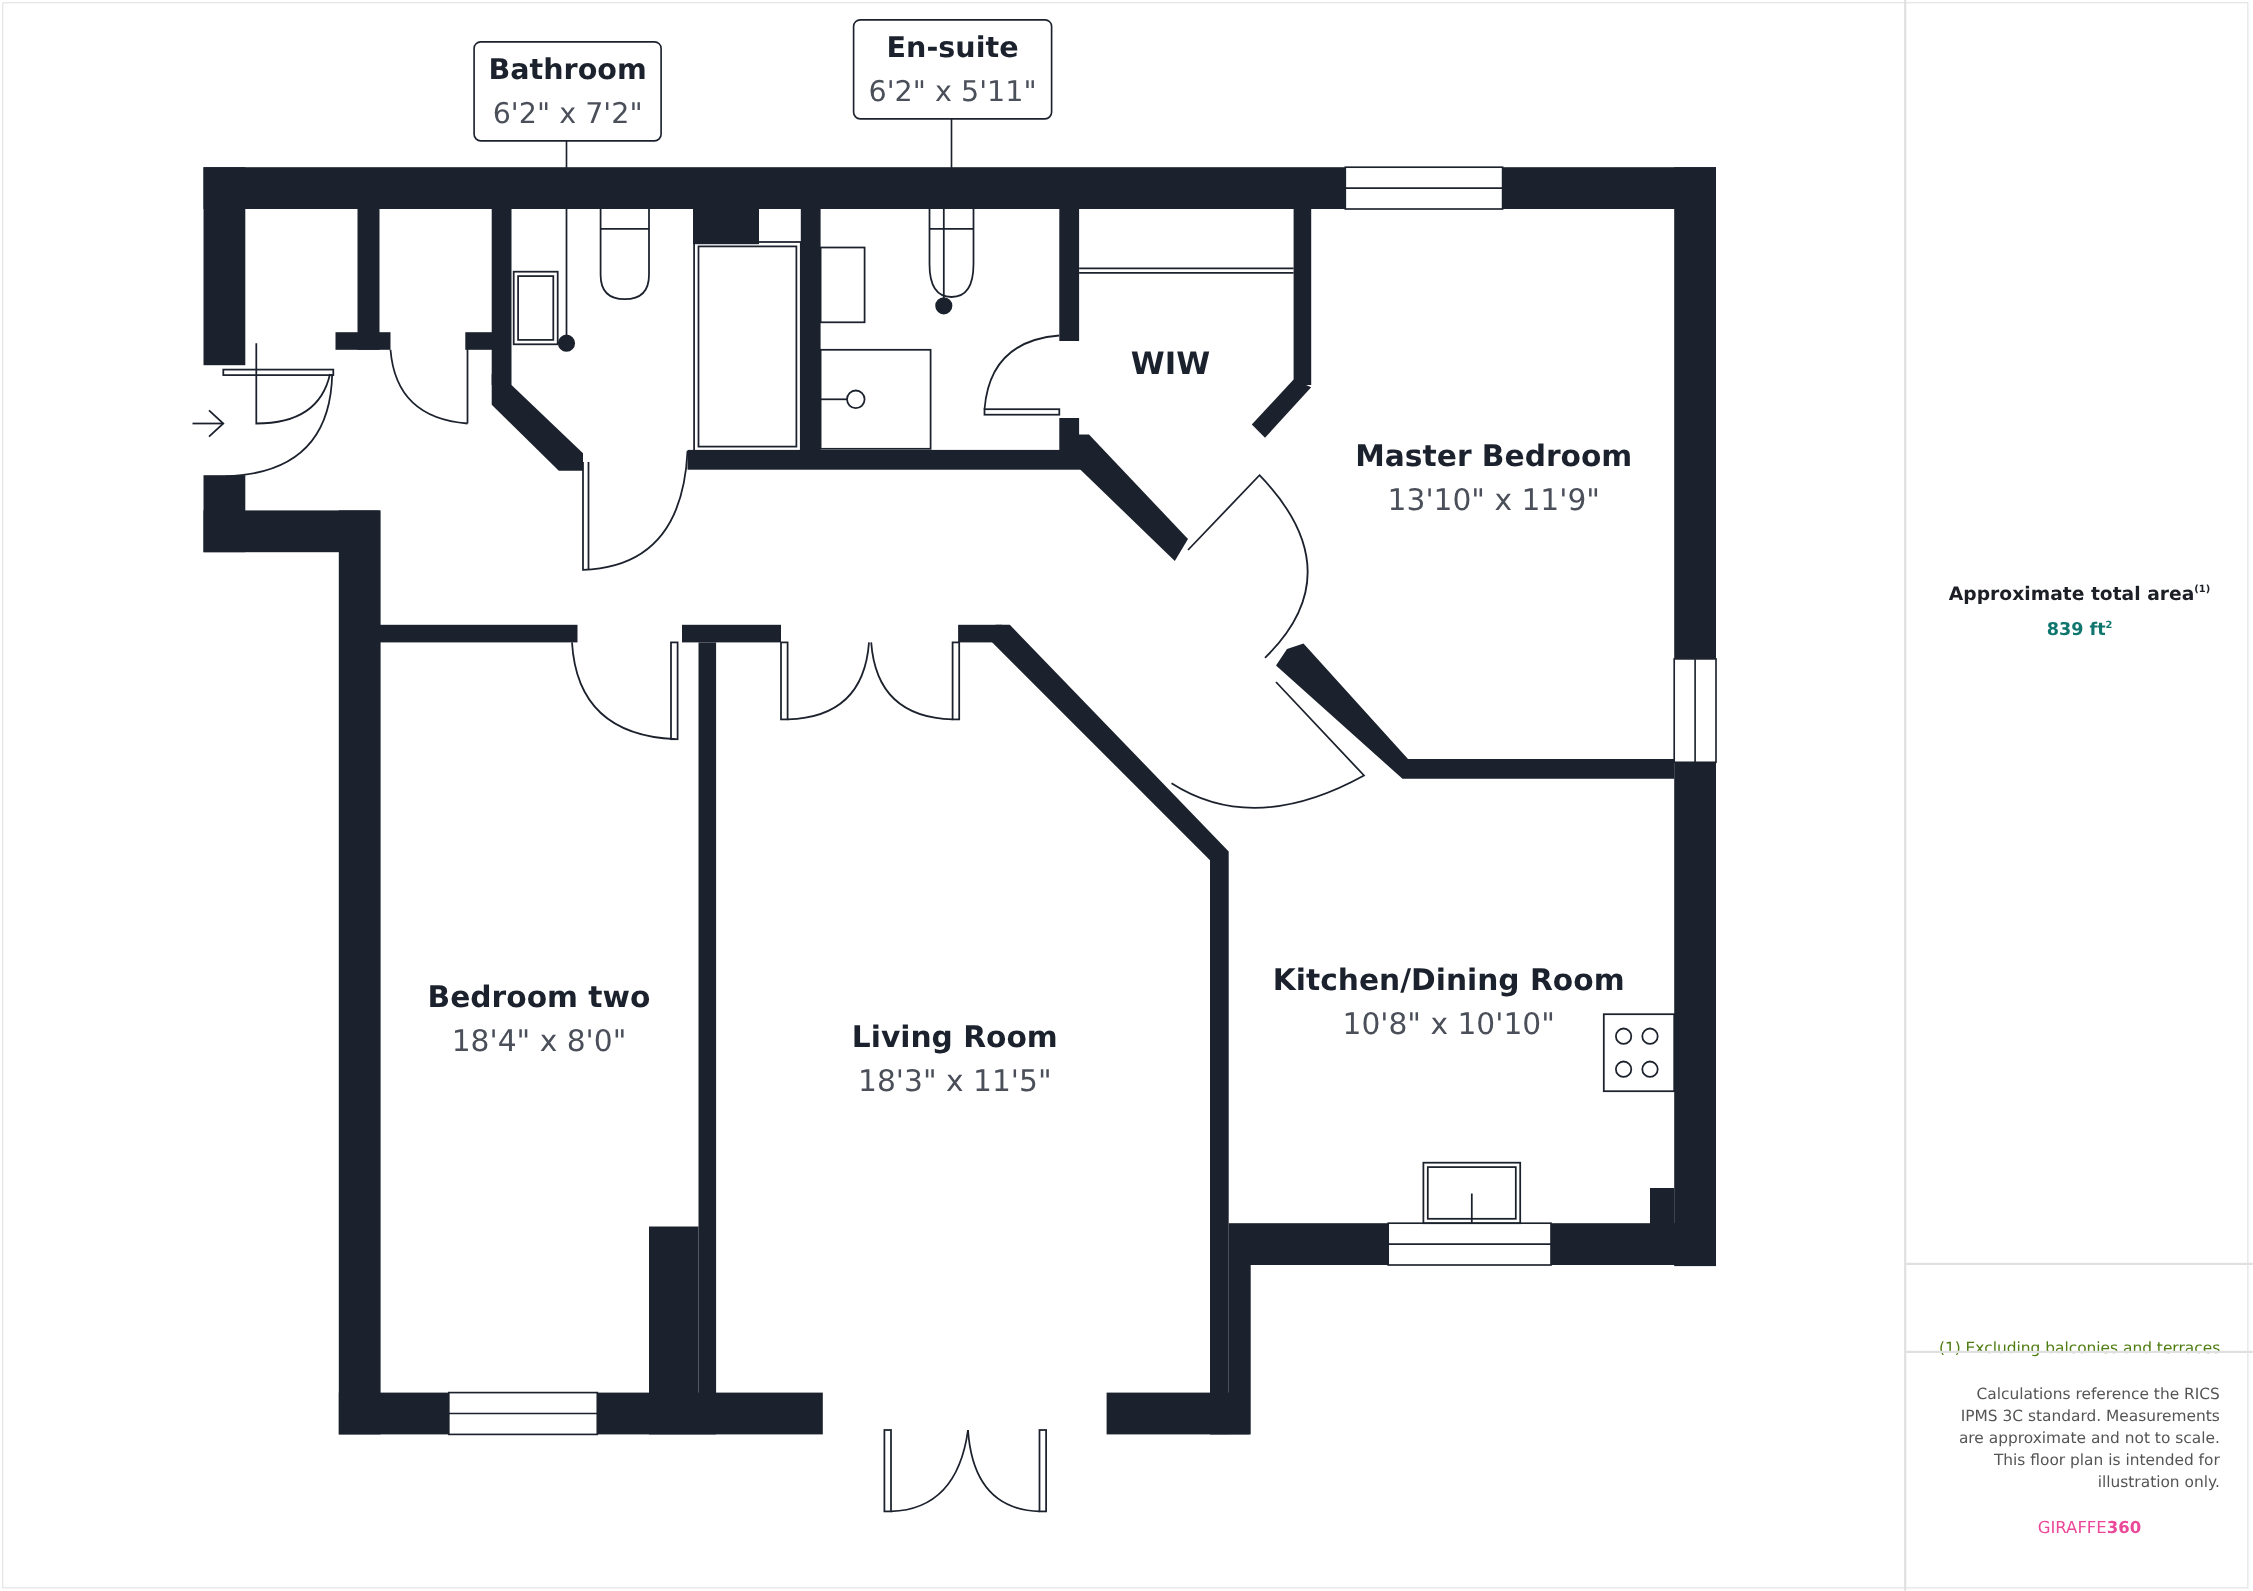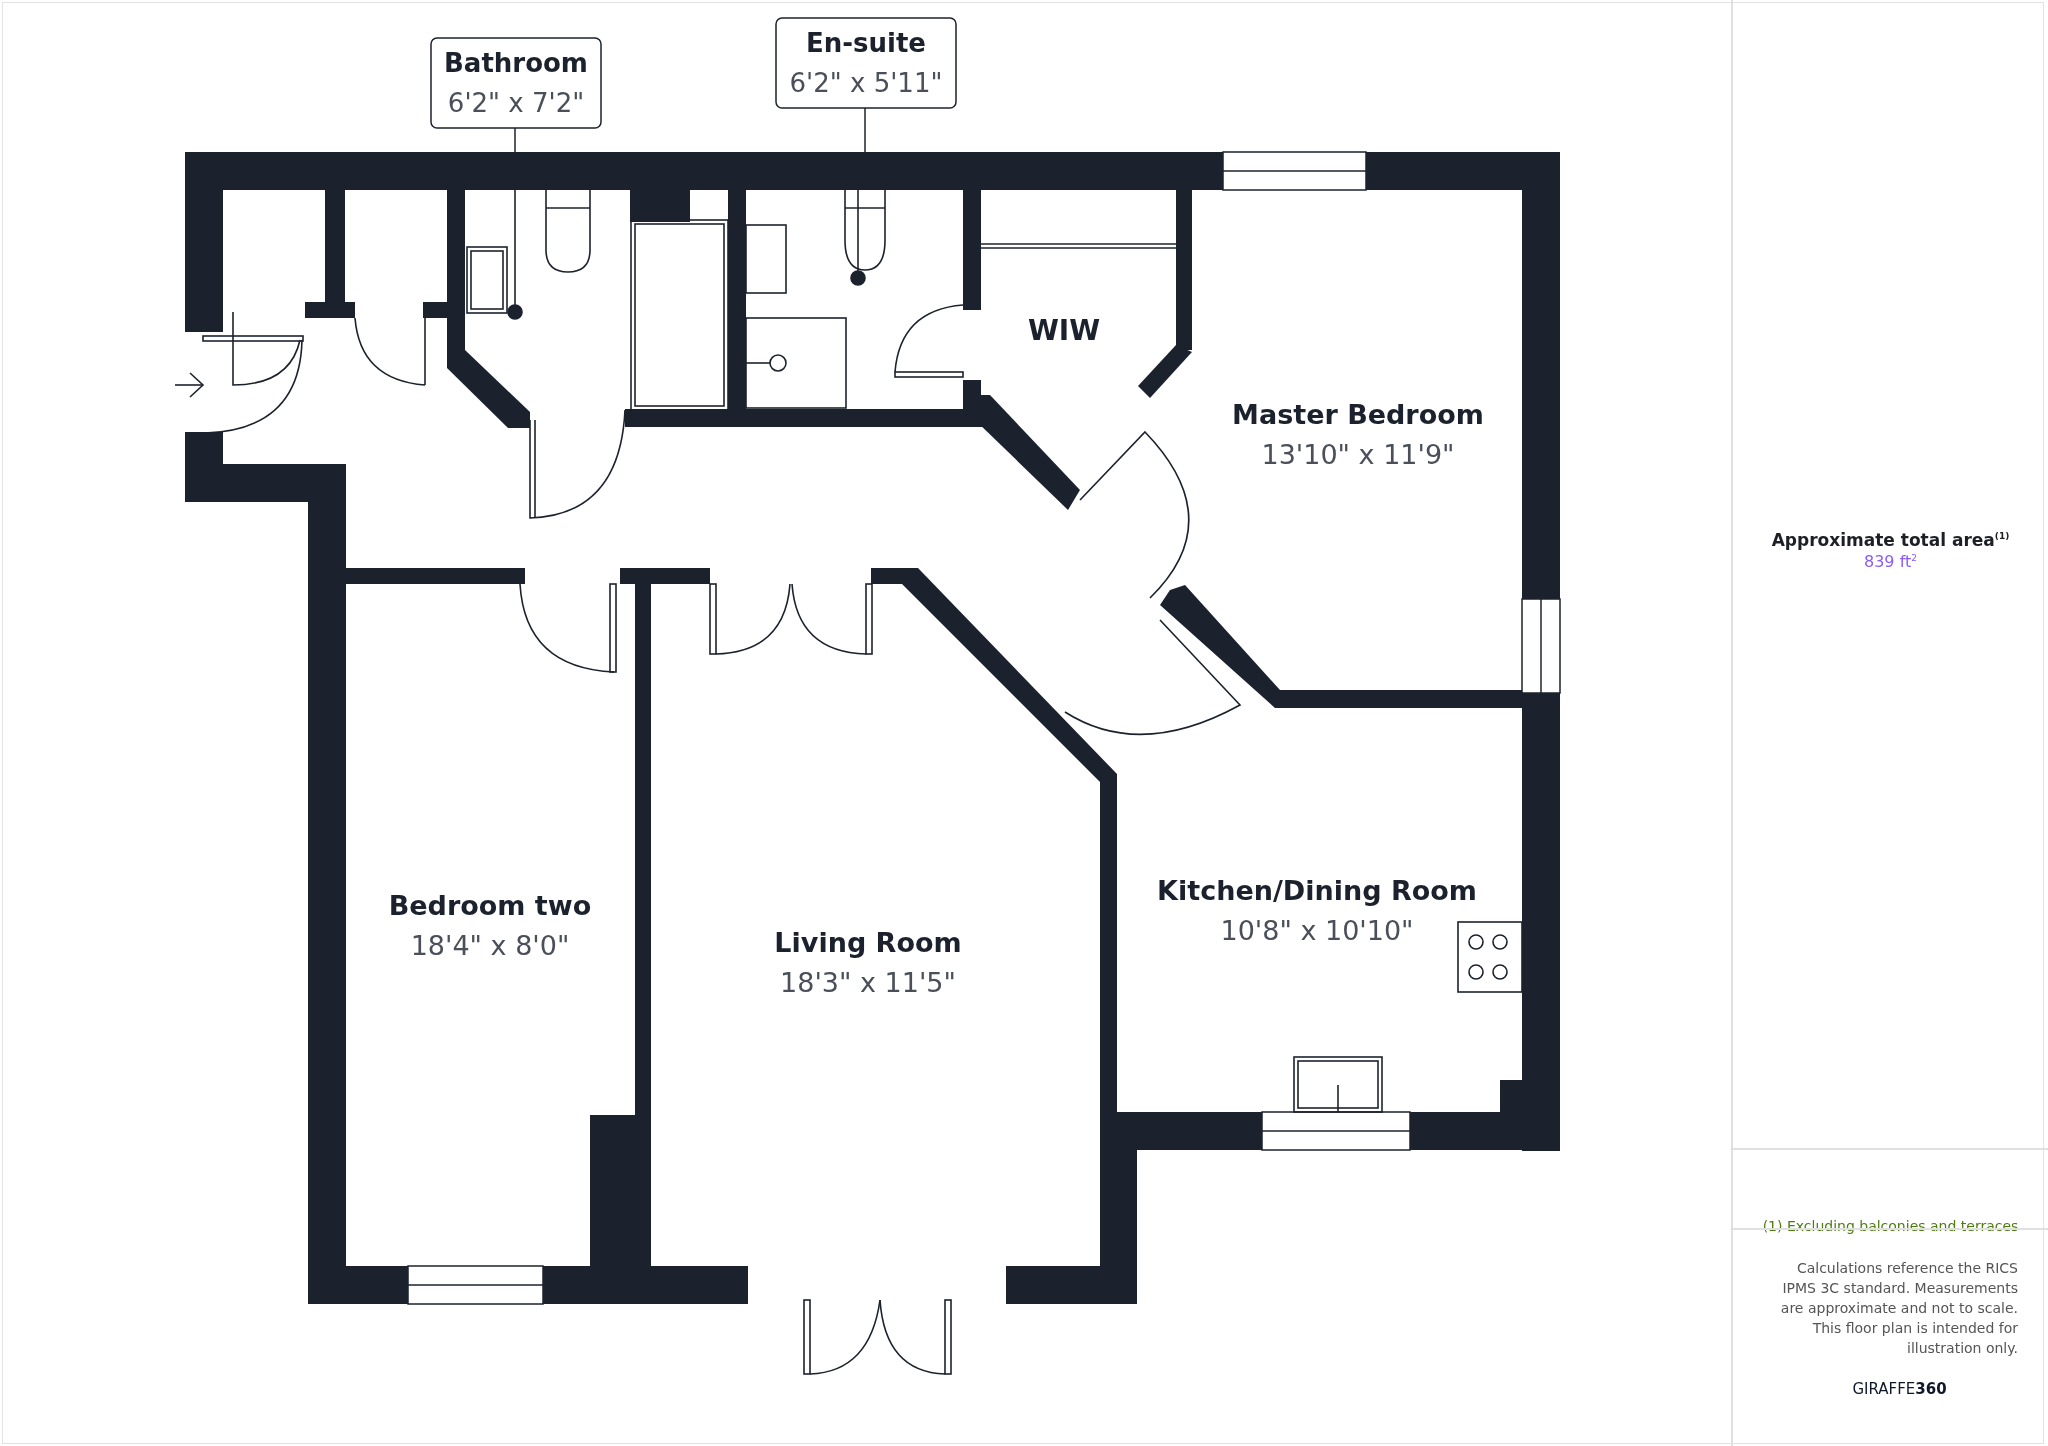--- a/index.html
+++ b/index.html
@@ -3,27 +3,27 @@
 <meta charset="utf-8">
 <style>
   html,body{margin:0;padding:0;background:#ffffff;}
   body{width:2048px;height:1446px;position:relative;overflow:hidden;font-family:"DejaVu Sans","Liberation Sans",sans-serif;}
   .frame{position:absolute;left:2px;top:2px;width:2042px;height:1442px;border:1px solid #e2e2e2;box-sizing:border-box;}
   .plan{position:absolute;left:0;top:0;}
   .side{position:absolute;left:1731px;top:0;width:317px;height:1446px;border-left:2px solid #e0e0e0;box-sizing:border-box;}
   .side .area{position:absolute;top:530px;left:0;right:0;text-align:center;}
   .side .area-title{font-weight:bold;font-size:17px;color:#1c1f26;}
   .side .area-title sup{font-size:9px;}
-  .side .area-val{margin-top:2px;font-size:16px;color:#8b5cf6;}
+  .side .area-val{margin-top:12px;font-size:16px;color:#0f766e;font-weight:bold;}
   .side .area-val sup{font-size:9px;}
   .side .sep1{position:absolute;left:0;right:0;top:1148px;border-top:2px solid #e0e0e0;}
   .side .foot{position:absolute;left:0;right:0;top:1178px;text-align:center;font-size:14px;color:#4d7c0f;margin-top:40px;}
   .side .sep2{position:absolute;left:0;right:0;top:1228px;border-top:2px solid #e0e0e0;}
   .side .disc{position:absolute;left:30px;right:30px;top:1258px;text-align:right;font-size:14px;line-height:20px;color:#555;}
-  .side .brand{position:absolute;left:0;right:0;top:1380px;text-align:center;font-size:15px;color:#0f172a;padding-left:18px;}
+  .side .brand{position:absolute;left:0;right:0;top:1380px;text-align:center;font-size:15px;color:#ec4899;padding-left:18px;}
   .side .brand b{font-weight:bold;}
   .lbl-name{font-family:"DejaVu Sans","Liberation Sans",sans-serif;font-weight:bold;fill:#1c222d;}
   .lbl-dim{font-family:"DejaVu Sans","Liberation Sans",sans-serif;fill:#4a4f5a;}
 </style>
 </head>
 <body>
 
 <div class="frame"></div>
 
 <svg class="plan" width="1730" height="1446" viewBox="0 0 1730 1446" xmlns="http://www.w3.org/2000/svg">

